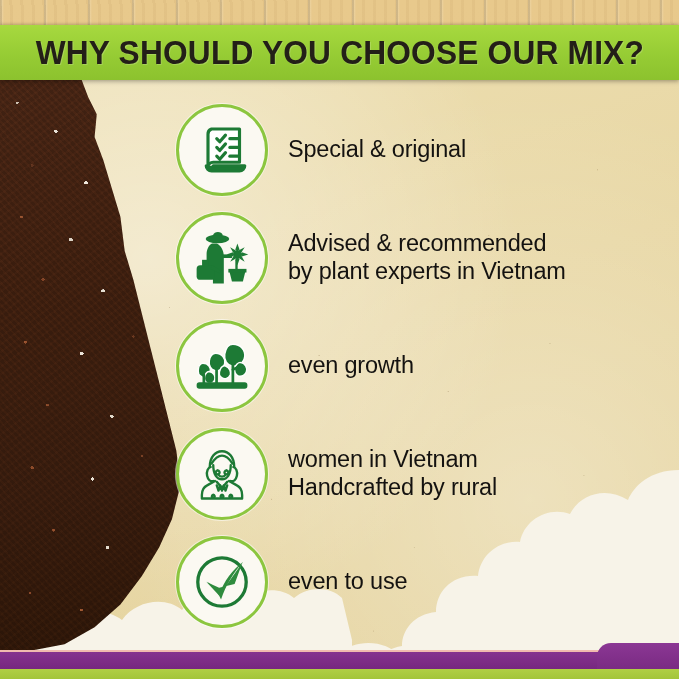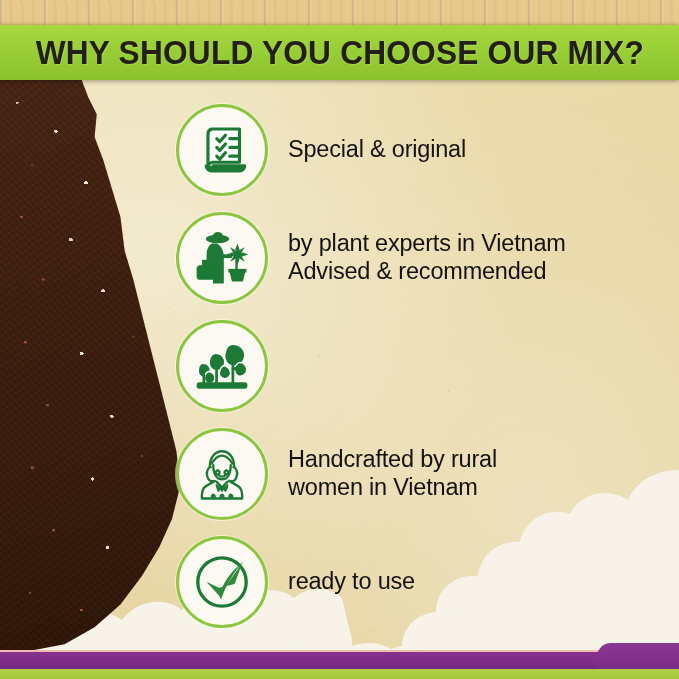--- a/index.html
+++ b/index.html
@@ -276,22 +276,22 @@
                 <path d="M41 36 l3.8 -6.2 3 -0.2 -0.5 3 z"></path>
               </g>
               <path d="M48 34 v12" stroke="#1d7a35" stroke-width="2.6"></path>
               <path d="M40 46 h18 l-3 12 H43 z"></path>
               <path d="M39 44 h20 v4 H39 z"></path>
             </g>
           </svg>
         </span>
       </div>
       <div class="feature-text">
+        <span class="l">Advised &amp; recommended</span>
         <span class="l">by plant experts in Vietnam</span>
-        <span class="l">Advised &amp; recommended</span>
       </div>
     </div>
 
     <div class="feature">
       <div class="badge">
         <span>
           <svg width="58" height="58" viewBox="0 0 64 64">
             <g fill="#1d7a35" stroke="#ffffff" stroke-width="1.6">
               <path d="M44 8 c9 0 14 7 13 14 c-1 7 -8 11 -14 10 c-5 -1 -9 -6 -8 -13 c1 -6 4 -11 9 -11 z"></path>
               <path d="M25 18 c7 0 11 6 10 11 c-1 6 -6 9 -11 8 c-4 -1 -7 -5 -6 -11 c1 -5 4 -8 7 -8 z"></path>
@@ -304,20 +304,21 @@
               <path d="M44 54 V28"></path>
               <path d="M44 36 l8 -4"></path>
               <path d="M26 54 V34"></path>
               <path d="M12 54 V42"></path>
             </g>
             <rect x="4" y="50" width="56" height="7" rx="3" fill="#1d7a35"></rect>
           </svg>
         </span>
       </div>
       <div class="feature-text">
+        <span class="l">even growth</span>
       </div>
     </div>
 
     <div class="feature">
       <div class="badge">
         <span>
           <svg width="56" height="56" viewBox="0 0 64 64">
             <g fill="none" stroke="#1d7a35" stroke-width="2.7" stroke-linecap="round" stroke-linejoin="round">
               <path d="M18 24 c0 -11 6 -18 14 -18 s14 7 14 18"></path>
               <path d="M20 20 c4 -6 8 -9 12 -9 s8 3 12 9"></path>
@@ -331,37 +332,37 @@
               <path d="M26 41 l6 7 6 -7"></path>
               <path d="M26 45 l2 6 2 -6 2 6 2 -6 2 6 2 -6"></path>
               <path d="M22 56 a1.6 1.6 0 1 0 .1 0"></path>
               <path d="M32 56 a1.6 1.6 0 1 0 .1 0"></path>
               <path d="M42 56 a1.6 1.6 0 1 0 .1 0"></path>
             </g>
           </svg>
         </span>
       </div>
       <div class="feature-text">
+        <span class="l">women in Vietnam</span>
         <span class="l">Handcrafted by rural</span>
-        <span class="l">women in Vietnam</span>
       </div>
     </div>
 
     <div class="feature">
       <div class="badge">
         <span>
           <svg width="62" height="62" viewBox="0 0 64 64">
             <circle cx="32" cy="32" r="25" fill="none" stroke="#1d7a35" stroke-width="3.4"></circle>
             <path d="M16 32 L29 46 L53 12 L45 34 L29 38 Z" fill="#2e8b3d"></path>
             <path d="M15 31 C20 33 26 39 29 45 C34 31 43 19 54 11 C44 22 36 35 31 50 C27 41 21 34 15 31 Z" fill="#2e8b3d"></path>
           </svg>
         </span>
       </div>
       <div class="feature-text">
-        <span class="l">ready to use</span>
+        <span class="l">even to use</span>
       </div>
     </div>
 
   </div>
 
   <div class="pink-line"></div>
   <div class="purple-bar"></div>
   <div class="purple-step"></div>
   <div class="green-bar"></div>
 

